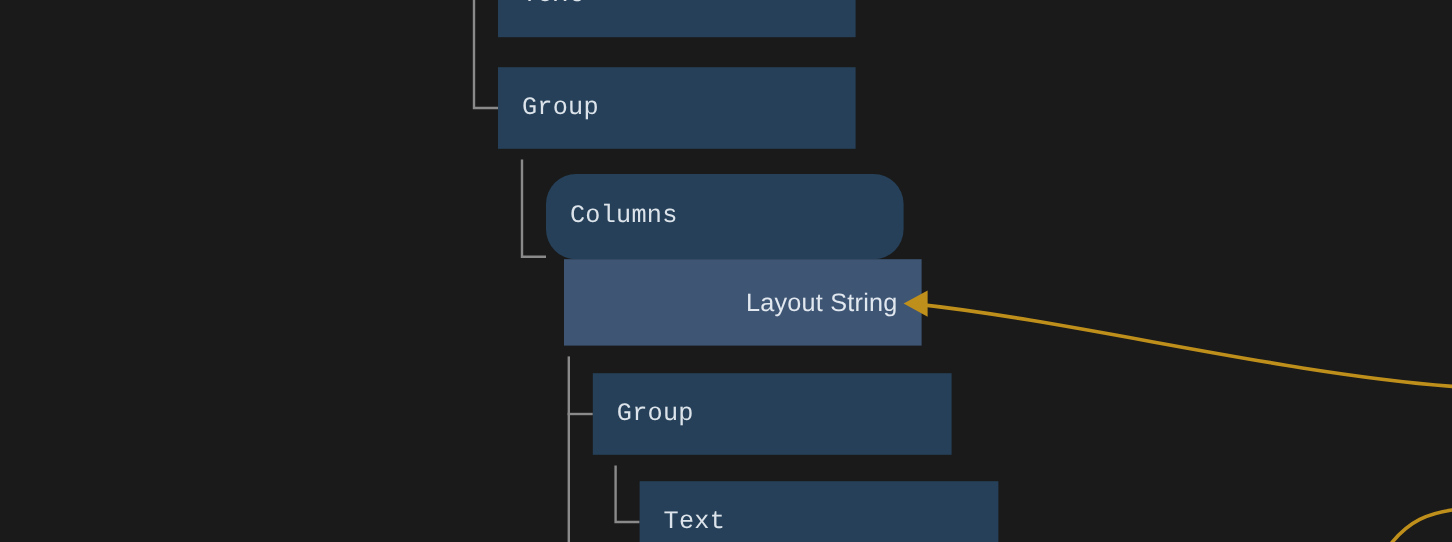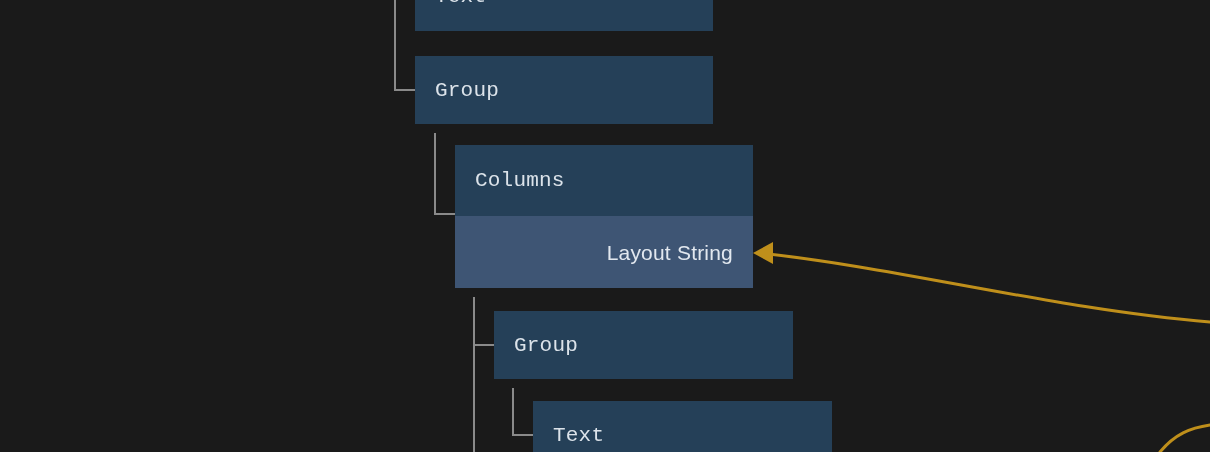--- a/index.html
+++ b/index.html
@@ -99,23 +99,23 @@
   </svg>
 
   <div id="node-layer">
       <div class="node" style="left: 415px; top: -38px; width: 298px; height: 69px;">
         <div class="node-header" style="background: rgb(37, 64, 88); color: rgb(220, 227, 234);">Text</div>
       </div>
       <div class="node" style="left: 415px; top: 56px; width: 298px; height: 68px;">
         <div class="node-header" style="background: rgb(37, 64, 88); color: rgb(220, 227, 234);">Group</div>
       </div>
       <div class="node" style="left: 455px; top: 145px; width: 298px; height: 71px;">
-        <div class="node-header" style="background: rgb(37, 64, 88); color: rgb(220, 227, 234);">Columns</div>
+        <div class="node-header" style="background: rgb(37, 64, 88); color: rgb(220, 227, 234); border-radius: 25px;">Columns</div>
       </div>
-      <div class="node" style="left: 455px; top: 216px; width: 298px; height: 72px;">
+      <div class="node" style="left: 470px; top: 216px; width: 298px; height: 72px;">
         <div class="node-row" style="background: rgb(62, 85, 116);">Layout String</div>
       </div>
       <div class="node" style="left: 494px; top: 311px; width: 299px; height: 68px;">
         <div class="node-header" style="background: rgb(37, 64, 88); color: rgb(220, 227, 234);">Group</div>
       </div>
       <div class="node" style="left: 533px; top: 401px; width: 299px; height: 68px;">
         <div class="node-header" style="background: rgb(37, 64, 88); color: rgb(220, 227, 234);">Text</div>
       </div>
     </div>
 

